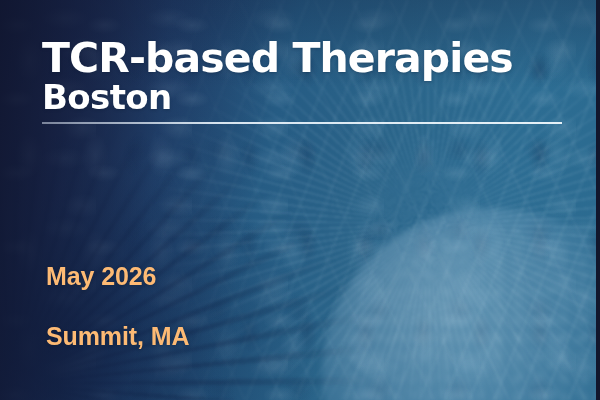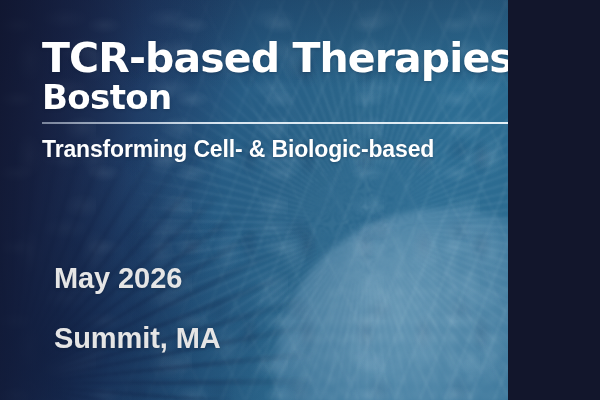--- a/index.html
+++ b/index.html
@@ -3,25 +3,26 @@
 <meta charset="utf-8">
 <style>
   html, body {
     margin: 0;
     padding: 0;
     background: #12162c;
   }
 
   #poster {
     position: relative;
-    width: 508px;
+    width: 596px;
     height: 400px;
     overflow: hidden;
     font-family: "Liberation Sans", sans-serif;
     background: #2a6489;
+    text-align: right;
     -webkit-font-smoothing: antialiased;
   }
 
   
   .bg-layer {
     position: absolute;
     inset: 0;
     pointer-events: none;
   }
 
@@ -178,25 +179,25 @@
     font-weight: 700;
     font-size: 23px;
     line-height: 35px;
     letter-spacing: -0.15px;
     text-shadow: 0 1px 3px rgba(10,25,50,0.32);
   }
   .subtitle div { white-space: nowrap; }
 
   .meta {
     position: absolute;
-    left: 12px;
-    color: #e5e5e5;
+    left: 4px;
+    color: #fdba74;
     font-family: "Liberation Sans", sans-serif;
     font-weight: 700;
-    font-size: 29px;
+    font-size: 25px;
     letter-spacing: -0.1px;
     white-space: nowrap;
     text-shadow: 0 1px 3px rgba(10,25,50,0.34);
   }
   .meta-date  { top: 262px; }
   .meta-place { top: 322px; }
 </style>
 </head>
 <body>
 
@@ -212,21 +213,20 @@
 
   <div class="content">
 
     <div class="title-line1">TCR-based Therapies</div>
 
     <div class="title-line2">Boston</div>
 
     <div class="divider"></div>
 
     <div class="subtitle">
-      <div>Transforming Cell- &amp; Biologic-based</div>
     </div>
 
     <div class="meta meta-date">May 2026</div>
 
     <div class="meta meta-place">Summit, MA</div>
 
   </div>
 </div>
 
 </body></html>

